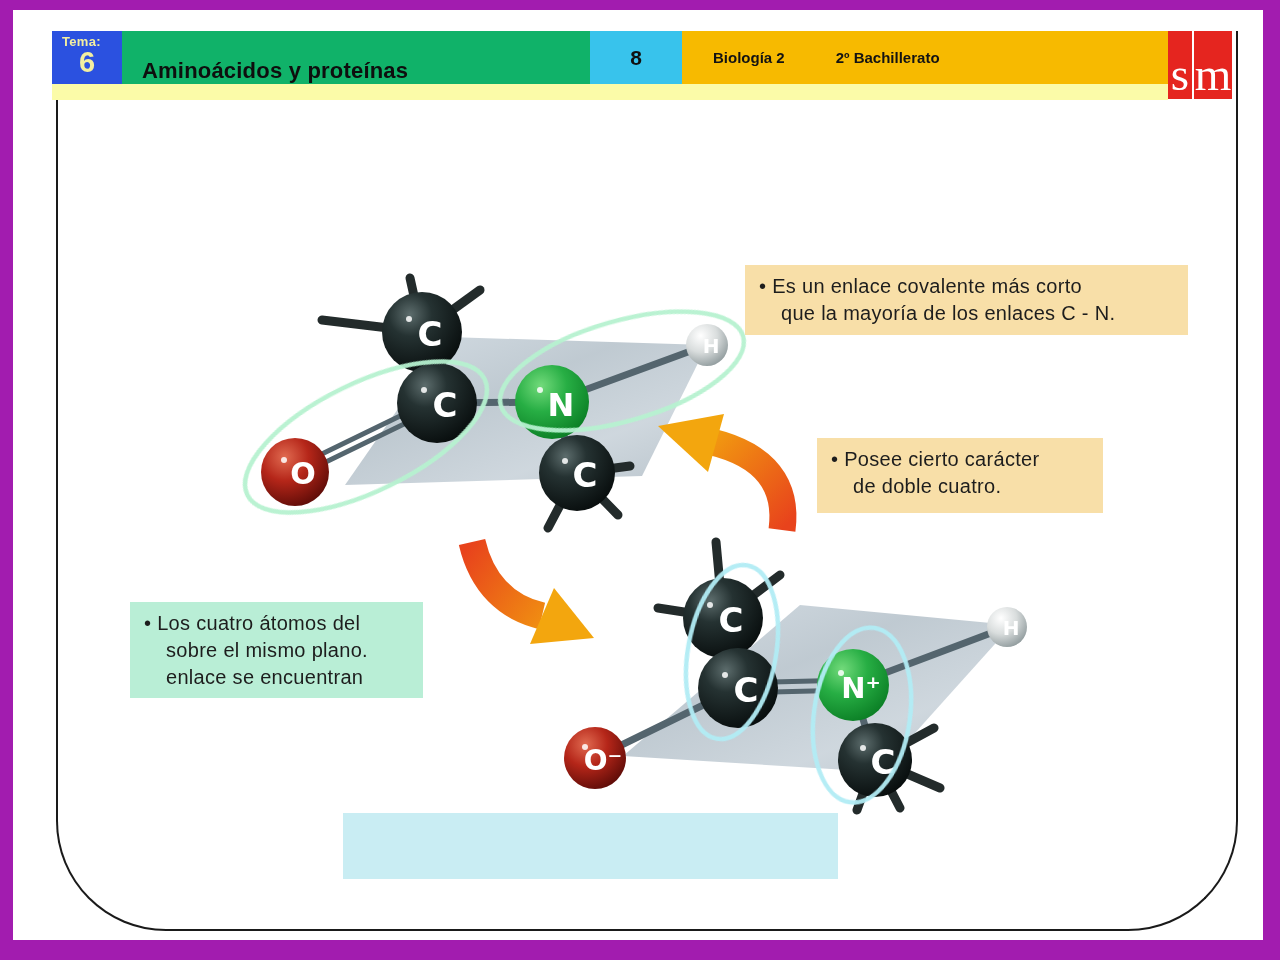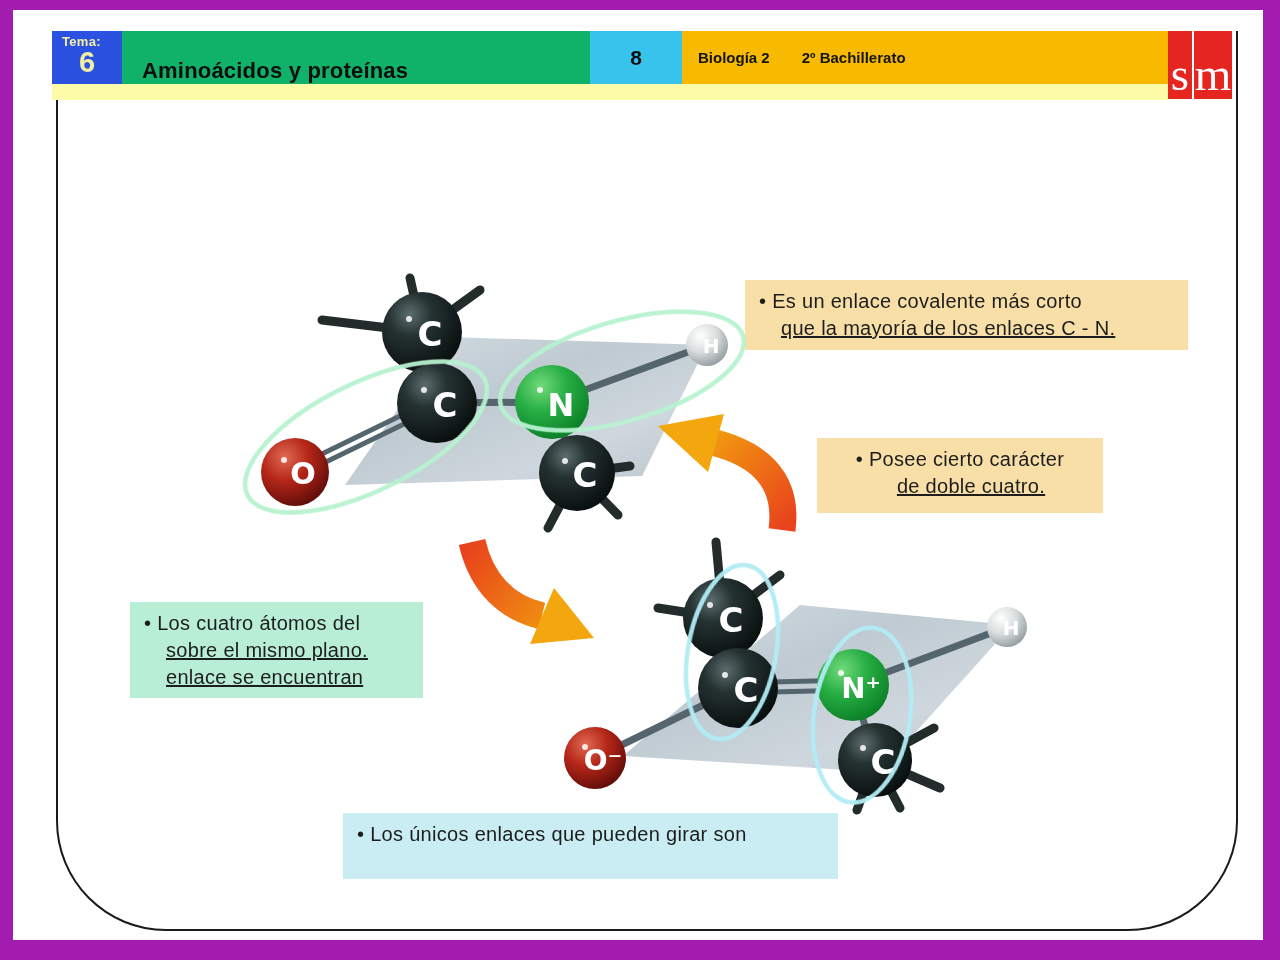--- a/index.html
+++ b/index.html
@@ -17,40 +17,40 @@
   .tema-label { font-size:13px; font-weight:bold; margin:3px 0 0 10px; letter-spacing:0.3px; }
   .tema-num { font-size:29px; font-weight:bold; text-align:center; margin-top:-3px; }
 
   .unit-bar { left:122px; top:31px; width:468px; height:53px; background:#10b269;
               display:flex; align-items:flex-end; padding-left:20px;
               font-weight:bold; font-size:22px; color:#0e0e0e; letter-spacing:0.2px; }
   .page-box { left:590px; top:31px; width:92px; height:53px; background:#38c3ec;
               display:flex; align-items:center; justify-content:center;
               font-weight:bold; font-size:21px; color:#101010; }
   .course-bar { left:682px; top:31px; width:486px; height:53px; background:#f7ba00;
-                display:flex; align-items:center; gap:32px; padding-left:16px;
+                display:flex; align-items:center; gap:51px; padding-left:31px;
                 font-weight:bold; font-size:15px; color:#131313; }
   .logo { left:1168px; top:31px; height:68px; display:flex; gap:2px; }
   .logo-box { background:#e5251f; color:#fff; font-family:"Liberation Serif", serif;
               display:flex; align-items:flex-end; justify-content:center;
               font-size:47px; line-height:0.95; padding-bottom:2px; }
   .logo-s { width:24px; } .logo-m { width:38px; }
   .pale-strip { left:52px; top:84px; width:1116px; height:16px; background:#fbfba8; }
 
   .title { position:absolute; left:56px; top:114px; width:1178px; text-align:center;
            font-family:"Liberation Serif", serif; font-weight:bold; font-size:36px; color:#0c0c0c;
            letter-spacing:0.4px; z-index:2; }
 
   .callout { position:absolute; z-index:2; box-sizing:border-box; padding:8px 14px;
              font-size:20px; line-height:27px; color:#1d1d1d; letter-spacing:0.3px; }
-  .co1 { left:745px; top:280px; width:443px; height:70px; background:#f8dfa8; }
-  .co2 { left:817px; top:438px; width:286px; height:75px; background:#f8dfa8;text-align:center; }
+  .co1 { left:745px; top:265px; width:443px; height:70px; background:#f8dfa8; }
+  .co2 { left:817px; top:438px; width:286px; height:75px; background:#f8dfa8; }
   .co3 { left:130px; top:602px; width:293px; height:96px; background:#b9eed6; }
   .co4 { left:343px; top:813px; width:495px; height:66px; background:#c9edf3; }
-  .cont { padding-left:22px;text-decoration:underline; }
+  .cont { padding-left:22px; }
 
   .molsvg { position:absolute; z-index:4; }
   #mol-top { left:230px; top:270px; }
   #mol-bottom { left:560px; top:530px; }
   #arrows { left:420px; top:400px; z-index:5; }
   .atom-label { font-family:"DejaVu Sans", sans-serif; font-weight:bold; fill:#ffffff; }
 </style>
 </head>
 <body>
 
@@ -86,21 +86,20 @@
   <div class="callout co2 dots-light">
     <div>• Posee cierto carácter</div>
     <div class="cont">de doble cuatro.</div>
   </div>
   <div class="callout co3 dots-light">
     <div>• Los cuatro átomos del</div>
     <div class="cont">sobre el mismo plano.</div>
     <div class="cont">enlace se encuentran</div>
   </div>
   <div class="callout co4 dots-light">
-    <div>• Los únicos enlaces que pueden girar son</div>
   </div>
 
   <svg id="mol-top" class="molsvg" width="530" height="290" viewBox="0 0 530 290">
     <defs>
       <radialGradient id="gC" cx="35%" cy="28%" r="78%">
         <stop offset="0" stop-color="#5c6c6c"></stop>
           <stop offset="0.35" stop-color="#253232"></stop>
           <stop offset="1" stop-color="#070c0c"></stop>
       </radialGradient>
       <radialGradient id="gN" cx="35%" cy="28%" r="78%">

